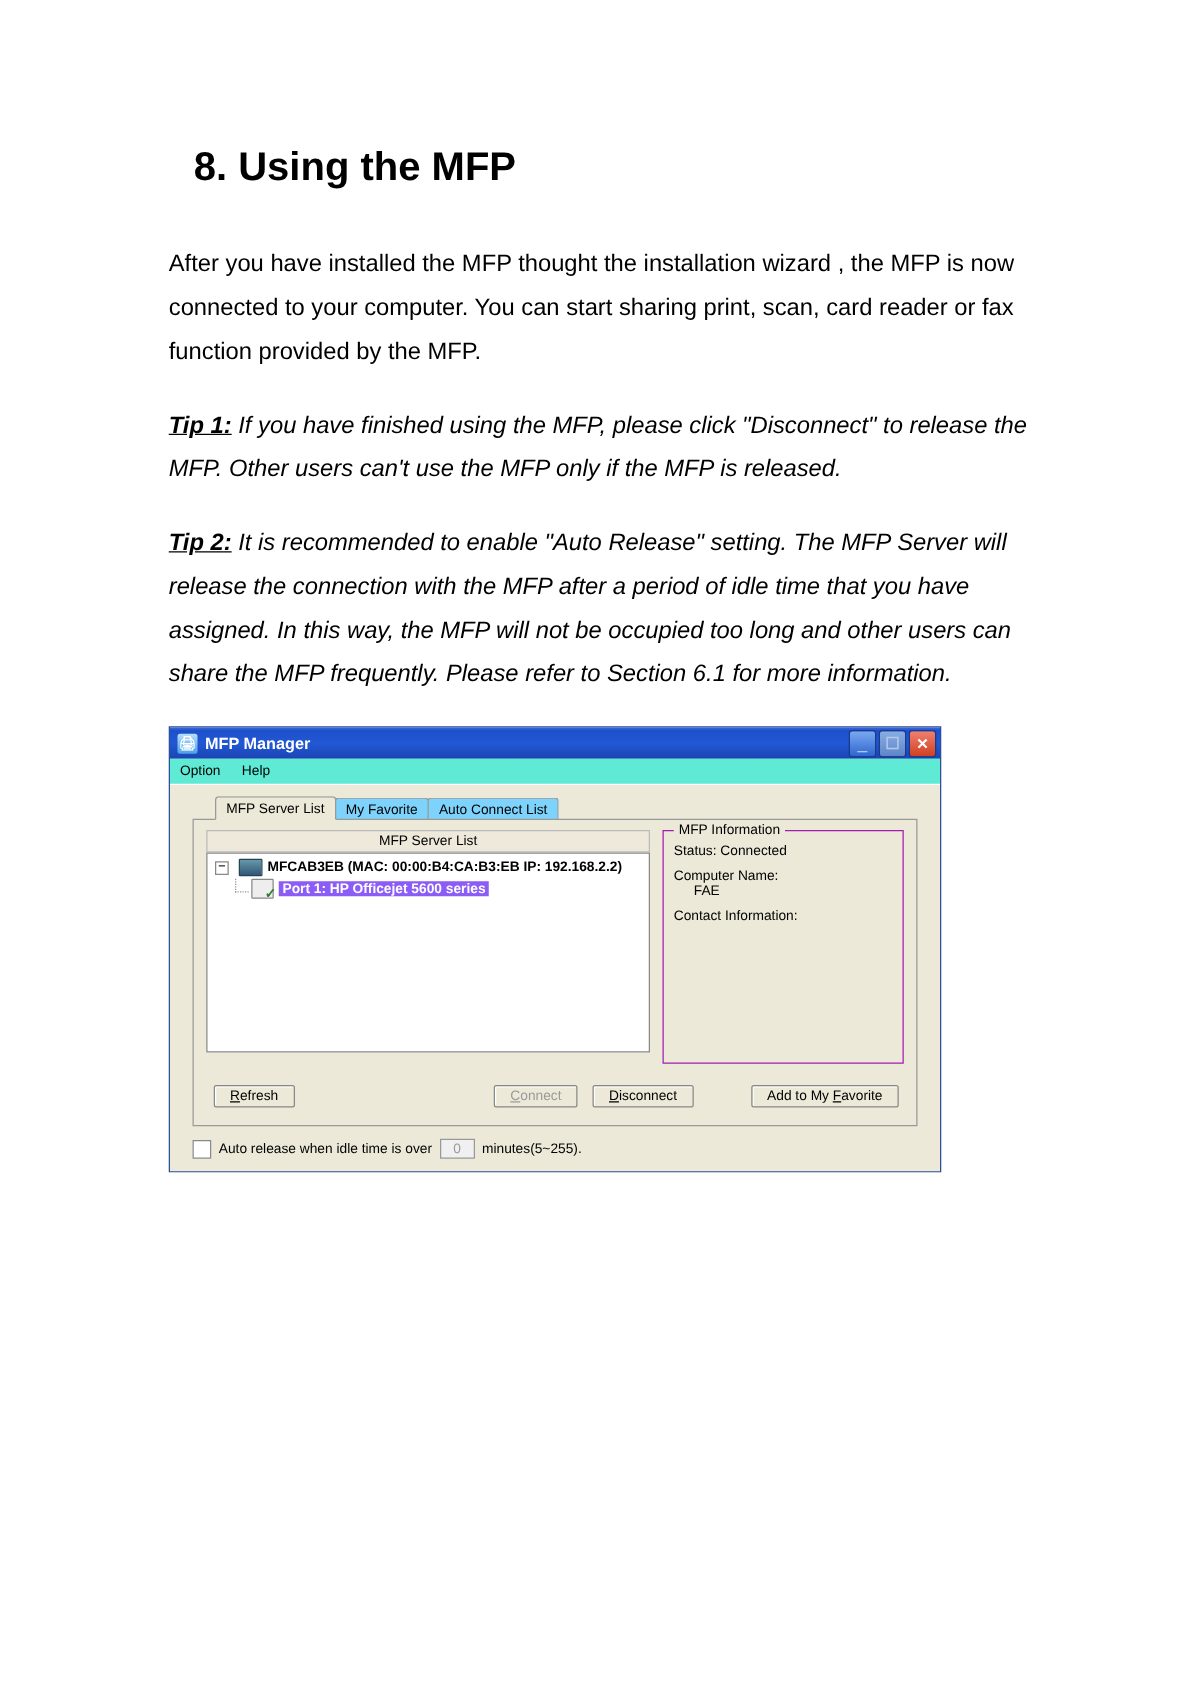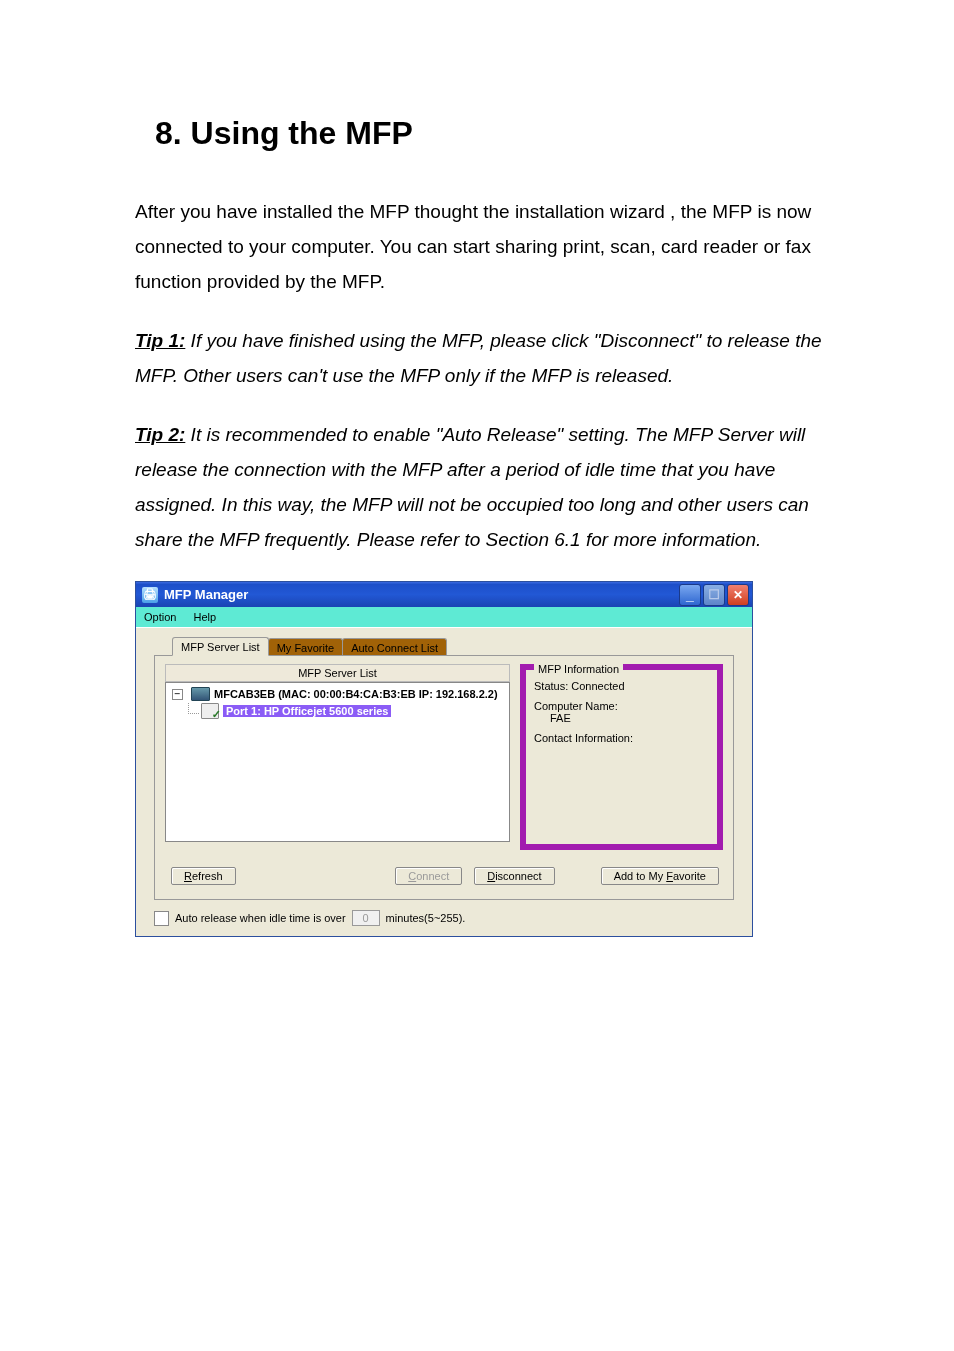--- a/index.html
+++ b/index.html
@@ -80,21 +80,21 @@
   .client {
     padding: 8px 18px 10px 18px;
   }
   
   .tabs { display:flex; align-items:flex-end; margin-left: 18px;}
   .tab {
     padding: 3px 8px 2px;
     border: 1px solid #999;
     border-bottom: none;
     border-radius: 3px 3px 0 0;
-    background:#a16207;
+    background:#7dd3fc;
     position: relative;
     top:1px;
     margin-right:-1px;
   }
   .tab.active { background:#ece9d8; z-index:2; border-bottom:1px solid #ece9d8;}
   .tabpanel {
     border:1px solid #999;
     padding: 8px 10px 14px;
     position:relative;
   }
@@ -141,23 +141,23 @@
     margin-right:4px;position:relative;
   }
   .prn-icon::after{
     content:"✓";position:absolute;right:-3px;bottom:-3px;color:#2a7a2a;font-size:11px;font-weight:bold;
   }
   .sel{
     background:#8b5cf6;color:#fff;padding:0 3px;font-weight:bold;
   }
   .info-box{
     width:175px;
-    border:6px solid #a21caf;
+    border:1px solid #a21caf;
     position:relative;
-    padding:10px 8px 4px;
+    padding:10px 8px 15px;
     height:160px;
   }
   .info-box .legend{
     position:absolute;top:-7px;left:8px;background:#ece9d8;padding:0 4px;font-size:11px;
   }
   .info-box div{font-size:11px;}
   .btnrow{
     display:flex;gap:12px;margin-top:17px;padding:0 4px;
   }
   .btn{

